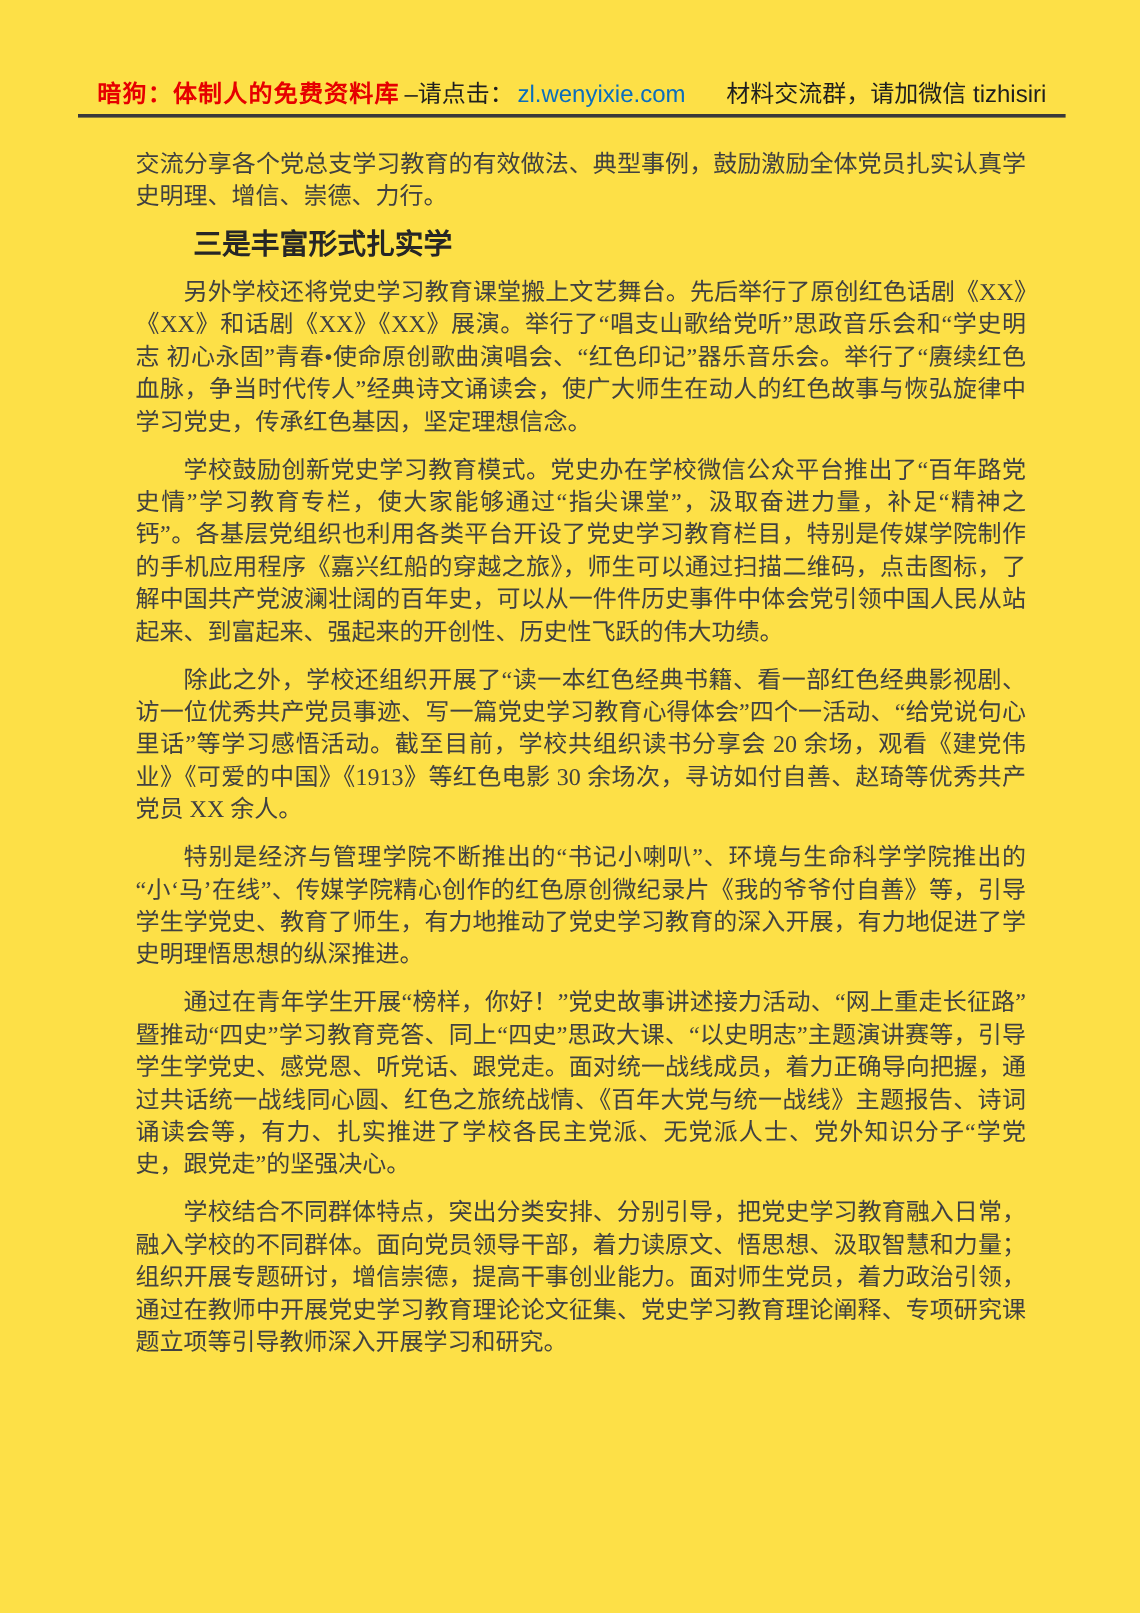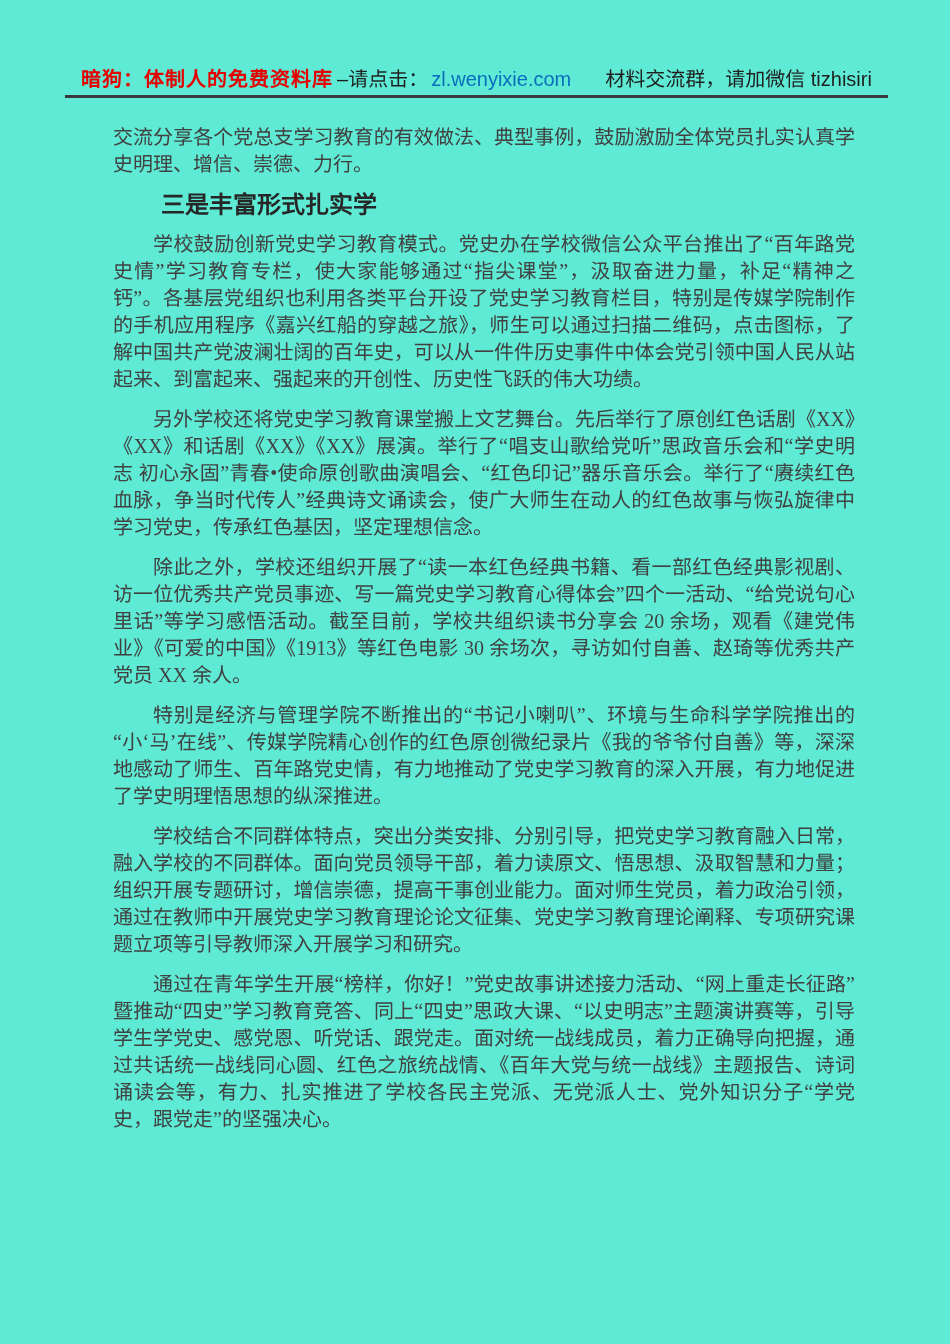--- a/index.html
+++ b/index.html
@@ -4,21 +4,21 @@
 <style>
   html, body {
     margin: 0;
     padding: 0;
     background: #ffffff;
   }
   .page {
     position: relative;
     width: 950px;
     height: 1344px;
-    background: #5eead4;
+    background: #fde047;
     overflow: hidden;
     font-family: "Liberation Serif", "DejaVu Serif", serif;
   }
   
   .header-row {
     margin: 66px 62px 0 65px;
     text-align: center;
     font-family: "Liberation Sans", "DejaVu Sans", sans-serif;
     font-size: 20px;
     line-height: 26px;
@@ -81,21 +81,21 @@
 
   <div class="header-row">
     <span class="header-brand" style="color: rgb(230, 0, 0);">暗狗：体制人的免费资料库</span><span class="header-click">–请点击：</span><a class="header-link" style="color: rgb(10, 110, 189);">zl.wenyixie.com</a><span class="header-note">材料交流群，请加微信 tizhisiri</span>
   </div>
 
   <div class="header-rule" style="background: rgb(58, 58, 58);"></div>
 
   <div class="doc" id="doc-body">
       <p class="flush">交流分享各个党总支学习教育的有效做法、典型事例，鼓励激励全体党员扎实认真学史明理、增信、崇德、力行。</p>
       <h3>三是丰富形式扎实学</h3>
+      <p>另外学校还将党史学习教育课堂搬上文艺舞台。先后举行了原创红色话剧《XX》《XX》和话剧《XX》《XX》展演。举行了“唱支山歌给党听”思政音乐会和“学史明志 初心永固”青春•使命原创歌曲演唱会、“红色印记”器乐音乐会。举行了“赓续红色血脉，争当时代传人”经典诗文诵读会，使广大师生在动人的红色故事与恢弘旋律中学习党史，传承红色基因，坚定理想信念。</p>
       <p>学校鼓励创新党史学习教育模式。党史办在学校微信公众平台推出了“百年路党史情”学习教育专栏，使大家能够通过“指尖课堂”，汲取奋进力量，补足“精神之钙”。各基层党组织也利用各类平台开设了党史学习教育栏目，特别是传媒学院制作的手机应用程序《嘉兴红船的穿越之旅》，师生可以通过扫描二维码，点击图标，了解中国共产党波澜壮阔的百年史，可以从一件件历史事件中体会党引领中国人民从站起来、到富起来、强起来的开创性、历史性飞跃的伟大功绩。</p>
-      <p>另外学校还将党史学习教育课堂搬上文艺舞台。先后举行了原创红色话剧《XX》《XX》和话剧《XX》《XX》展演。举行了“唱支山歌给党听”思政音乐会和“学史明志 初心永固”青春•使命原创歌曲演唱会、“红色印记”器乐音乐会。举行了“赓续红色血脉，争当时代传人”经典诗文诵读会，使广大师生在动人的红色故事与恢弘旋律中学习党史，传承红色基因，坚定理想信念。</p>
       <p>除此之外，学校还组织开展了“读一本红色经典书籍、看一部红色经典影视剧、访一位优秀共产党员事迹、写一篇党史学习教育心得体会”四个一活动、“给党说句心里话”等学习感悟活动。截至目前，学校共组织读书分享会 20 余场，观看《建党伟业》《可爱的中国》《1913》等红色电影 30 余场次，寻访如付自善、赵琦等优秀共产党员 XX 余人。</p>
-      <p>特别是经济与管理学院不断推出的“书记小喇叭”、环境与生命科学学院推出的“小‘马’在线”、传媒学院精心创作的红色原创微纪录片《我的爷爷付自善》等，深深地感动了师生、百年路党史情，有力地推动了党史学习教育的深入开展，有力地促进了学史明理悟思想的纵深推进。</p>
+      <p>特别是经济与管理学院不断推出的“书记小喇叭”、环境与生命科学学院推出的“小‘马’在线”、传媒学院精心创作的红色原创微纪录片《我的爷爷付自善》等，引导学生学党史、教育了师生，有力地推动了党史学习教育的深入开展，有力地促进了学史明理悟思想的纵深推进。</p>
+      <p>通过在青年学生开展“榜样，你好！”党史故事讲述接力活动、“网上重走长征路”暨推动“四史”学习教育竞答、同上“四史”思政大课、“以史明志”主题演讲赛等，引导学生学党史、感党恩、听党话、跟党走。面对统一战线成员，着力正确导向把握，通过共话统一战线同心圆、红色之旅统战情、《百年大党与统一战线》主题报告、诗词诵读会等，有力、扎实推进了学校各民主党派、无党派人士、党外知识分子“学党史，跟党走”的坚强决心。</p>
       <p>学校结合不同群体特点，突出分类安排、分别引导，把党史学习教育融入日常，融入学校的不同群体。面向党员领导干部，着力读原文、悟思想、汲取智慧和力量；组织开展专题研讨，增信崇德，提高干事创业能力。面对师生党员，着力政治引领，通过在教师中开展党史学习教育理论论文征集、党史学习教育理论阐释、专项研究课题立项等引导教师深入开展学习和研究。</p>
-      <p>通过在青年学生开展“榜样，你好！”党史故事讲述接力活动、“网上重走长征路”暨推动“四史”学习教育竞答、同上“四史”思政大课、“以史明志”主题演讲赛等，引导学生学党史、感党恩、听党话、跟党走。面对统一战线成员，着力正确导向把握，通过共话统一战线同心圆、红色之旅统战情、《百年大党与统一战线》主题报告、诗词诵读会等，有力、扎实推进了学校各民主党派、无党派人士、党外知识分子“学党史，跟党走”的坚强决心。</p>
     </div>
 
 </div>
 
 </body></html>

